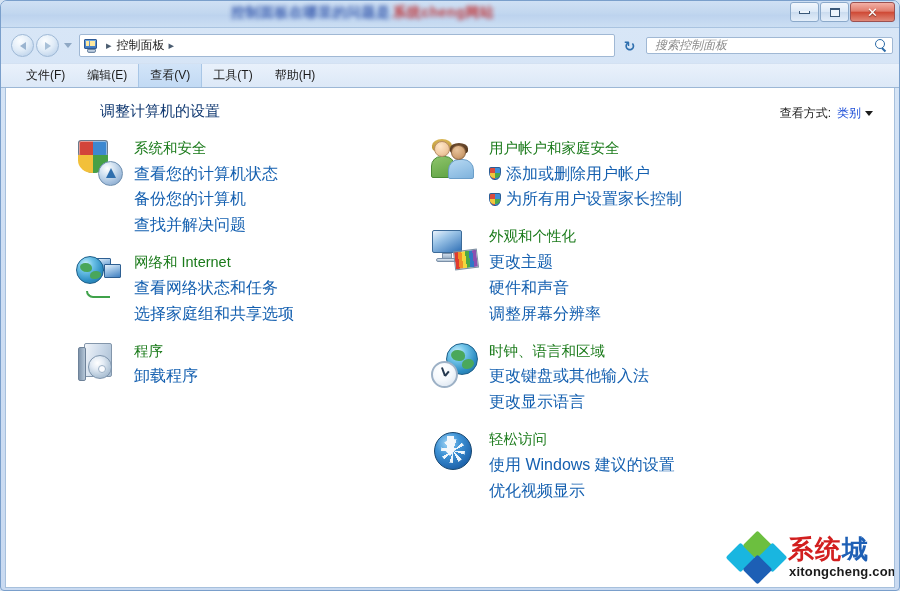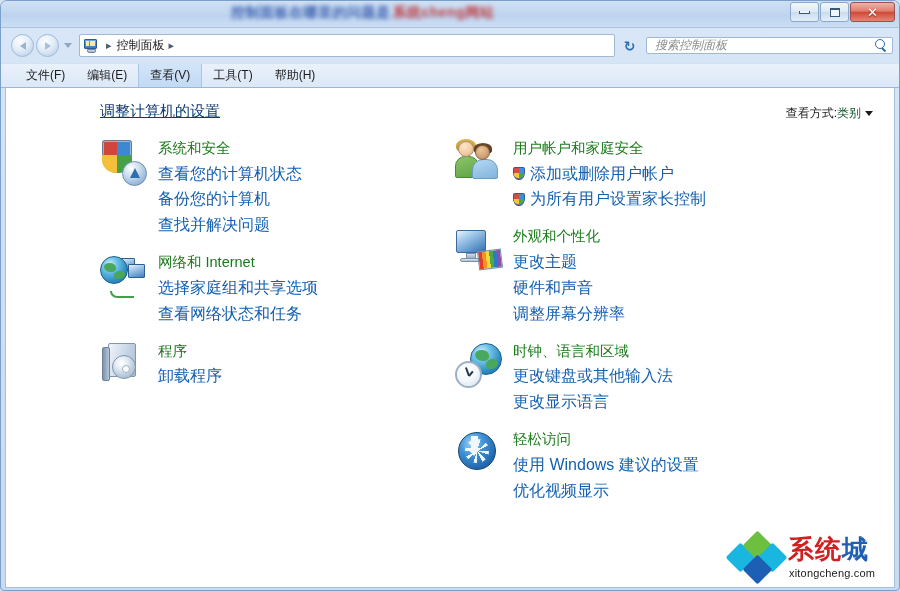--- a/index.html
+++ b/index.html
@@ -234,45 +234,44 @@
   .page-head {
     position: relative;
     height: 44px;
     padding: 14px 22px 0 0;
   }
   .page-title {
     position: absolute;
     left: 94px; top: 14px;
     font-size: 15px;
     color: #123a72;
-    text-decoration: underline;
   }
   .viewby {
     position: absolute;
     right: 21px; top: 17px;
     display: flex;
     align-items: baseline;
     font-size: 12px;
     white-space: nowrap;
   }
   .viewby-label { color: #1d1d1d; }
-  .viewby-value { color: #14532d; margin-left: 0; cursor: pointer; }
+  .viewby-value { color: #1d4ed8; margin-left: 6px; cursor: pointer; }
   .viewby-caret {
     margin-left: 4px;
     width: 0; height: 0;
     border-left: 4px solid transparent;
     border-right: 4px solid transparent;
     border-top: 5px solid #1d1d1d;
     align-self: center;
     cursor: pointer;
   }
 
   .cat-grid {
     position: relative;
-    padding-left: 94px;
+    padding-left: 70px;
     padding-top: 6px;
     display: grid;
     grid-template-columns: 355px 1fr;
     column-gap: 0;
   }
   .cat {
     display: flex;
     align-items: flex-start;
     margin-bottom: 14px;
   }
@@ -642,22 +641,22 @@
     position: absolute; left: 0; top: 1px;
     font-size: 26px; font-weight: bold;
     letter-spacing: 1px;
     line-height: 1.1;
     white-space: nowrap;
   }
   .logo-cn .c1 { color: #d21f1f; }
   .logo-cn .c2 { color: #1d5fb5; }
   .logo-en {
     position: absolute; left: 1px; bottom: 1px;
-    font-size: 11px;
-    font-weight: normal;
+    font-size: 13px;
+    font-weight: bold;
     color: #1a1a1a;
     letter-spacing: .2px;
     white-space: nowrap;
   }
 </style>
 </head>
 <body>
 
 <div class="window">
 
@@ -757,24 +756,24 @@
         <div class="cat">
           <div class="cat-icon ic-net">
             <span class="mon1"></span>
               <span class="mon2"></span>
             <span class="globe"></span>
               <span class="cord"></span>
           </div>
           <div class="cat-body">
             <div class="cat-title">网络和 Internet</div>
             <div class="cat-link">
+              <span>查看网络状态和任务</span>
+            </div>
+            <div class="cat-link">
               <span>选择家庭组和共享选项</span>
-            </div>
-            <div class="cat-link">
-              <span>查看网络状态和任务</span>
             </div>
           </div>
         </div>
 
 
         <div class="cat">
           <div class="cat-icon ic-prog">
             <span class="box"></span>
               <span class="spine"></span>
               <span class="cd"></span>

